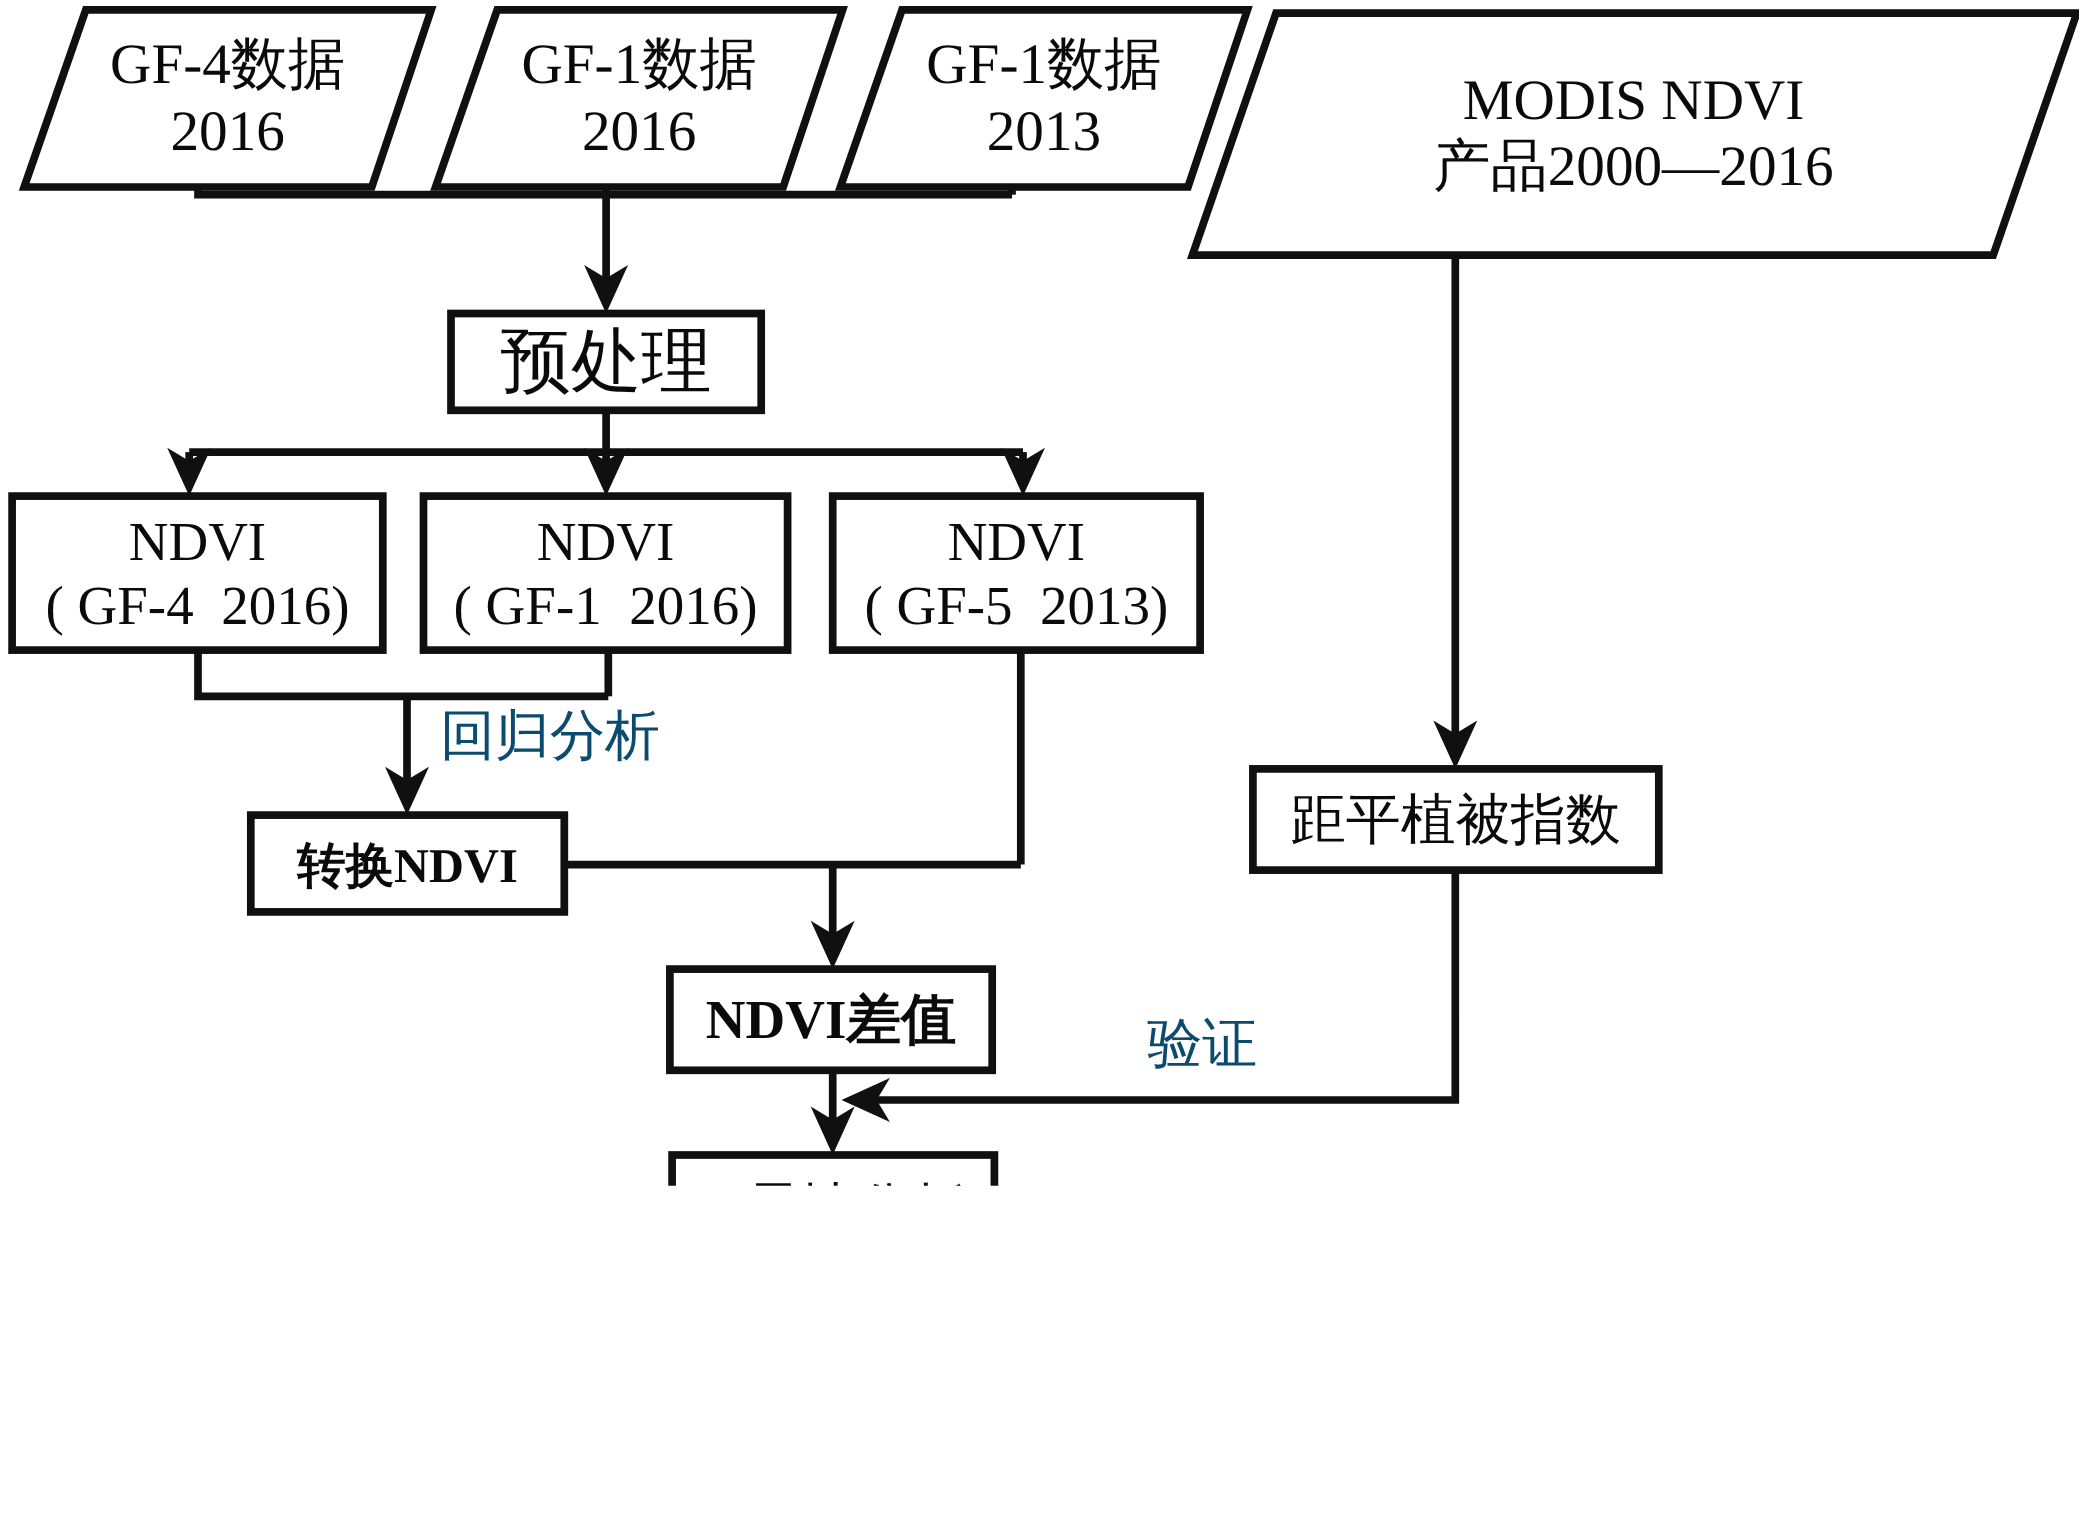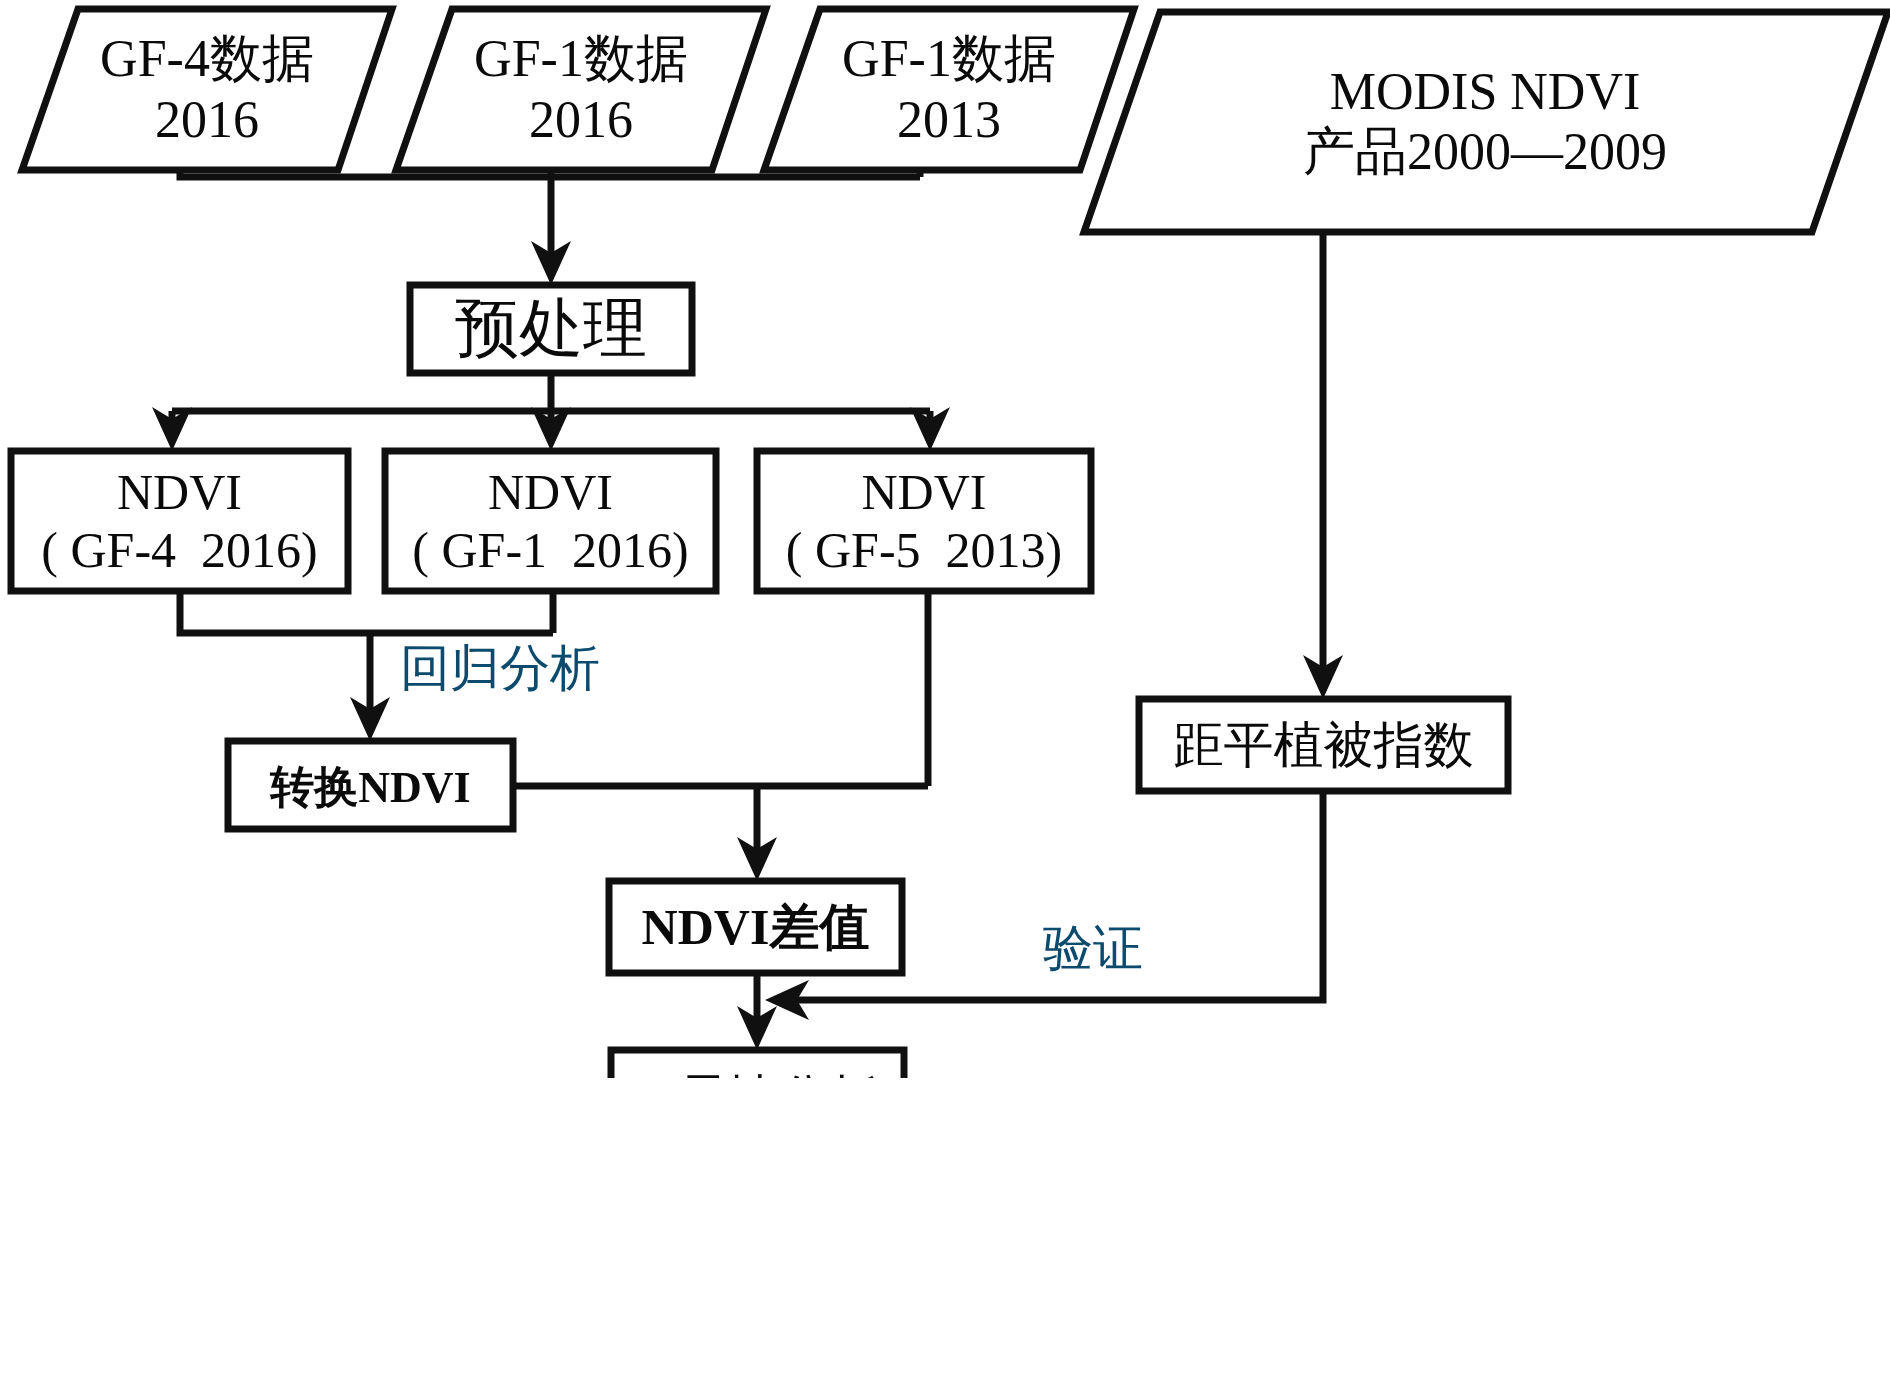--- a/index.html
+++ b/index.html
@@ -131,21 +131,21 @@
     <span>2016</span>
   </div>
 
   <div class="node-text" style="left:764px; top:9px; width:370px; height:161px; font-size:52px;">
     <span>GF-1数据</span>
     <span>2013</span>
   </div>
 
   <div class="node-text" style="left:1100px; top:14px; width:770px; height:216px; font-size:52px;">
     <span>MODIS NDVI</span>
-    <span>产品2000—2009</span>
+    <span>产品2000—2016</span>
   </div>
 
   <div class="node-text" style="left:410px; top:285px; width:282px; height:88px; font-size:64px;">
     <span>预处理</span>
   </div>
 
   <div class="node-text" style="left:11px; top:451px; width:337px; height:140px; font-size:50px;">
     <span>NDVI</span>
     <span>( GF-4  2016)</span>
   </div>

